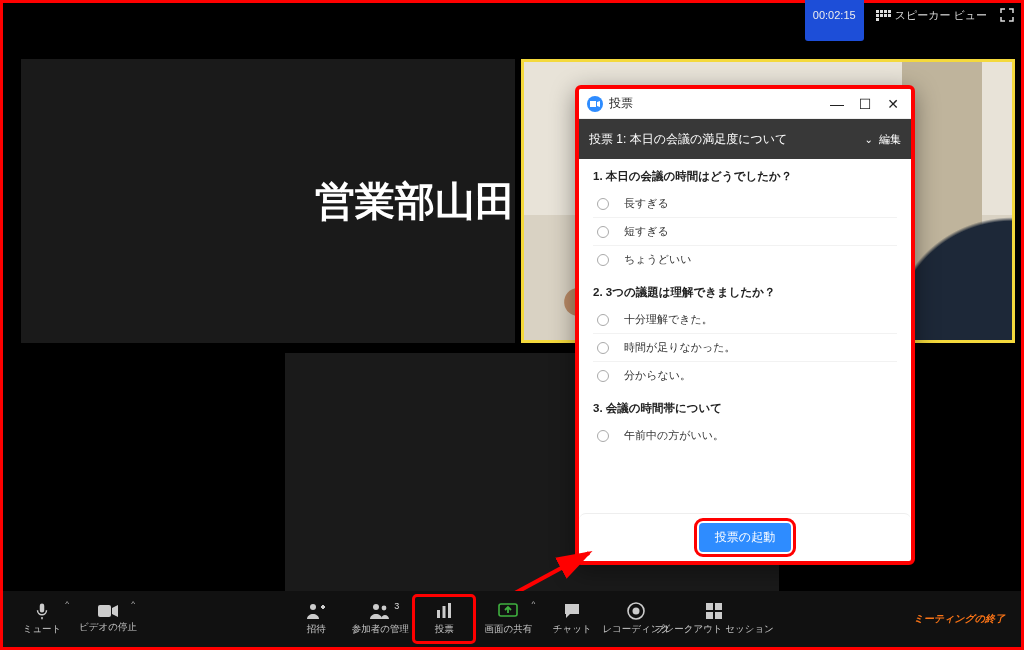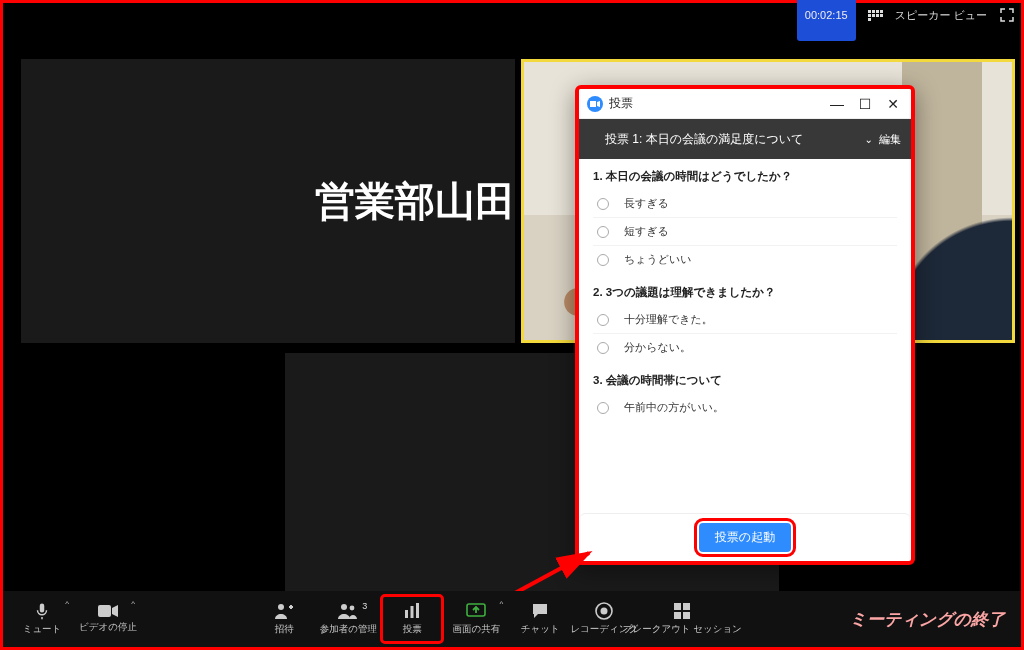--- a/index.html
+++ b/index.html
@@ -14,21 +14,21 @@
   
   .topbar {
     height: 24px; display: flex; justify-content: flex-end; align-items: center;
     gap: 6px; padding-right: 6px; color: #ddd; font-size: 11px;
   }
   .timer {
     background: #1d4ed8; padding: 20px 8px; border-radius: 3px; color: #eee;
     font-size: 11px;
   }
   .speaker-view {
-    display: flex; align-items: center; gap: 12px; cursor: pointer;
+    display: flex; align-items: center; gap: 4px; cursor: pointer;
     padding: 2px 6px;
   }
   .grid9 { display: inline-flex; flex-wrap: wrap; width: 15px; gap:1px; }
   .grid9 span { width:3px; height:3px; background:#ddd; }
   .fullscreen-icon svg { display:block; }
   
   .stage { flex: 1; position: relative; }
   .tile {
     position: absolute; background: #1a1a1a; color: #fff;
     display:flex; align-items:center; justify-content:flex-end;
@@ -71,21 +71,21 @@
     display:inline-flex; align-items:center; justify-content:center;
     margin-right:6px;
   }
   .zoom-badge svg { display:block; }
   .poll-titlebar .title { font-size: 12px; color:#222; flex:1; }
   .winbtn { width:28px; height:28px; display:flex; align-items:center; justify-content:center; cursor:pointer; font-size:14px; color:#222; }
   .poll-header {
     height: 40px; background: #383838; color:#fff; display:flex; align-items:center;
     padding: 0 10px; font-size: 12px; gap:6px;
   }
-  .poll-header .poll-name { flex:1; white-space:nowrap; overflow:hidden; text-overflow:ellipsis;margin-left:16px; }
+  .poll-header .poll-name { flex:1; white-space:nowrap; overflow:hidden; text-overflow:ellipsis; }
   .poll-header .chev { font-size:10px; cursor:pointer; }
   .poll-header .edit { font-size:11px; cursor:pointer; }
   .poll-body { flex:1; overflow-y:auto; padding: 10px 14px 4px; }
   .question { margin-bottom: 12px; }
   .question .qtitle { font-size: 11.5px; font-weight: 700; color:#222; margin-bottom:6px; }
   .option {
     display:flex; align-items:center; gap:15px;
     padding: 6px 4px; border-bottom:1px solid #f2f2f2; font-size:11px; color:#333;
     cursor:pointer;
   }
@@ -123,21 +123,21 @@
     border-radius:4px;
   }
   .tool .label { white-space:nowrap; }
   .tool .chev-up { position:absolute; top:4px; right:4px; font-size:8px; }
   .tool.highlight { outline: 3px solid #ff0000; outline-offset:-2px; }
   .tool svg { display:block; }
   .badge-count {
     position:absolute; top:6px; right:12px; font-size:9px; color:#ddd;
   }
   .end-meeting {
-    color:#fca5a5; font-size:17px; font-weight:700; cursor:pointer;
+    color:#f97316; font-size:10px; font-weight:700; cursor:pointer;
     padding: 0 8px; font-style: italic; text-align: center;
   }
 </style>
 </head>
 <body>
 
 <div class="app">
 
   <div class="topbar">
     <div class="timer">00:02:15</div>
@@ -216,20 +216,24 @@
         </div>
 
         <div class="question">
           <div class="qtitle">2. 3つの議題は理解できましたか？</div>
           <div class="option">
               <span class="radio"></span>
               <span>十分理解できた。</span>
             </div>
           <div class="option">
               <span class="radio"></span>
+              <span>時間が足りなかった。</span>
+            </div>
+          <div class="option">
+              <span class="radio"></span>
               <span>分からない。</span>
             </div>
         </div>
 
         <div class="question">
           <div class="qtitle">3. 会議の時間帯について</div>
           <div class="option">
               <span class="radio"></span>
               <span>午前中の方がいい。</span>
             </div>

